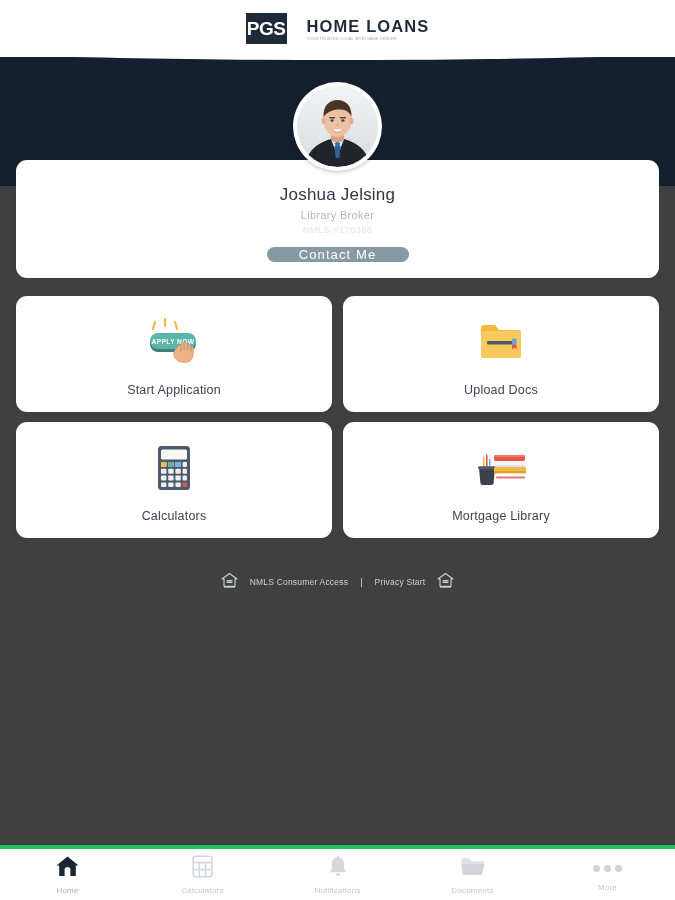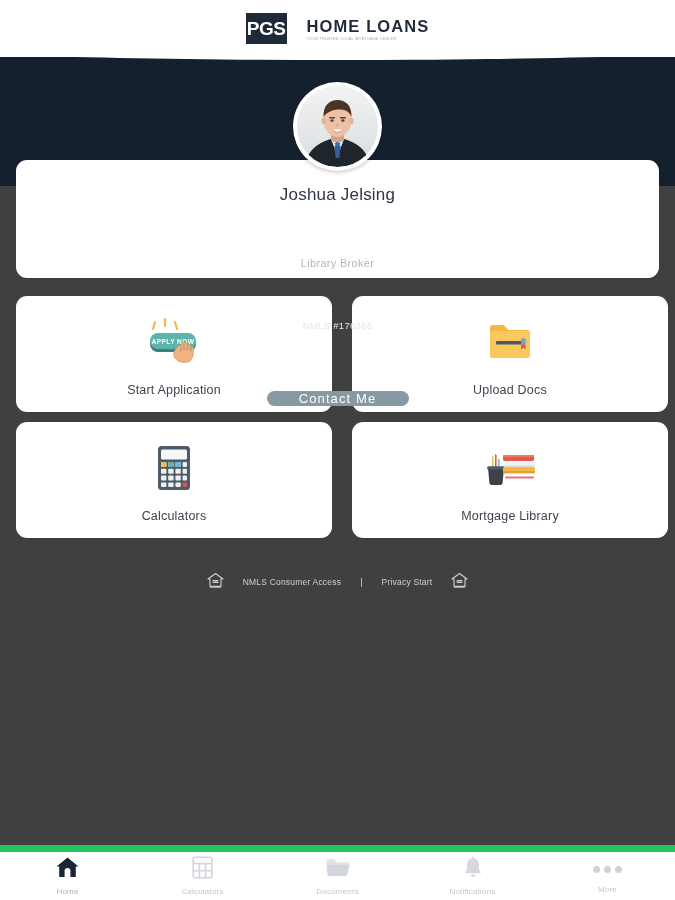--- a/index.html
+++ b/index.html
@@ -61,21 +61,21 @@
   .avatar-inner {
     width: 81px; height: 81px; border-radius: 50%; overflow: hidden;
     background: #e8eaec; position: relative;
   }
 
   
   .profile-card {
     position: absolute; top: 160px; left: 16px; width: 643px; height: 118px;
     background: #ffffff; border-radius: 11px; z-index: 3;
     box-shadow: 0 1px 3px rgba(20,30,45,0.07);
-    display: flex; flex-direction: column; align-items: center; gap: 48px;
+    display: flex; flex-direction: column; align-items: center;
   }
   .profile-name {
     margin-top: 25px; font-size: 17px; color: #2f3742; letter-spacing: 0.2px;
   }
   .profile-title {
     margin-top: 4px; font-size: 11px; color: #b0b7c1; letter-spacing: 0.3px;
   }
   .profile-nmls {
     margin-top: 3px; font-size: 9.5px; color: #e3e6ea; letter-spacing: 0.3px;
   }
@@ -83,53 +83,53 @@
     margin-top: 12px; width: 142px; height: 15px; border-radius: 13px;
     background: #879aa3; color: #ffffff; border: none;
     font-size: 13px; letter-spacing: 1.1px;
     font-family: "Liberation Sans", sans-serif; cursor: pointer;
     display: flex; align-items: center; justify-content: center;
   }
 
   
   .tiles {
     position: absolute; top: 296px; left: 16px; width: 643px;
-    display: grid; grid-template-columns: 316px 316px; gap: 10px 20px;
+    display: grid; grid-template-columns: 316px 316px; gap: 10px 11px;
     z-index: 2;
   }
   .tile {
     height: 116px; background: #ffffff; border-radius: 11px;
     box-shadow: 0 1px 3px rgba(20,30,45,0.07);
     display: flex; flex-direction: column; align-items: center;
     justify-content: flex-start; cursor: pointer; position: relative;
   }
   .tile-icon {
     margin-top: 22px; height: 48px; display: flex; align-items: center;
     justify-content: center;
   }
   .tile-label {
     position: absolute; bottom: 15px; left: 0; right: 0; text-align: center;
     font-size: 12.5px; color: #3d4450; letter-spacing: 0.2px;
   }
 
   
   .footer {
     position: absolute; top: 572px; left: 0; width: 675px;
-    display: flex; align-items: center; justify-content: center; gap: 19px;
+    display: flex; align-items: center; justify-content: center; gap: 12px;
     z-index: 2;
   }
   .footer a, .footer .sep {
     font-size: 8.5px; color: #ccd0d7; text-decoration: none; letter-spacing: 0.2px;
   }
   .footer .sep { color: #dfe2e7; }
 
   
   .bottomnav {
     position: absolute; bottom: 0; left: 0; width: 675px; height: 55px;
-    background: #ffffff; border-top: 7px solid #22c55e;
+    background: #ffffff; border-top: 4px solid #22c55e;
     display: flex; align-items: center; z-index: 6;
   }
   .nav-item {
     flex: 1; height: 100%; display: flex; flex-direction: column;
     align-items: center; justify-content: center; gap: 4px; cursor: pointer;
   }
   .nav-label { font-size: 8px; color: #c3c8cf; letter-spacing: 0.2px; }
   .nav-item.active .nav-label { color: #aab0b8; }
   .nav-dots { display: flex; gap: 4px; height: 22px; align-items: center; }
   .nav-dots i { width: 7px; height: 7px; border-radius: 50%; background: #cfd3d9; display: block; }
@@ -350,43 +350,43 @@
           <line x1="7.4" y1="7.6" x2="7.4" y2="21.8" stroke="#d2d6db" stroke-width="1.6"></line>
           <line x1="13.6" y1="7.6" x2="13.6" y2="21.8" stroke="#d2d6db" stroke-width="1.6"></line>
           <line x1="1.2" y1="14.7" x2="19.8" y2="14.7" stroke="#d2d6db" stroke-width="1.6"></line>
         </svg>
       </span>
       <span class="nav-label">Calculators</span>
     </div>
 
     <div class="nav-item">
       <span>
+        <svg width="22" height="23" viewBox="0 0 22 23">
+          <path d="M11 2.2 C14.6 2.2 17 4.8 17 8.4 L17 13.2 L19 17.2 L3 17.2 L5 13.2 L5 8.4
+                   C5 4.8 7.4 2.2 11 2.2 Z" fill="#d5d9de"></path>
+          <rect x="10" y="0.4" width="2" height="2.6" rx="1" fill="#d5d9de"></rect>
+          <path d="M8.6 18.6 L13.4 18.6 C13.4 20 12.3 21 11 21 C9.7 21 8.6 20 8.6 18.6 Z" fill="#d5d9de"></path>
+        </svg>
+      </span>
+      <span class="nav-label">Notifications</span>
+    </div>
+
+    <div class="nav-item">
+      <span>
         <svg width="26" height="23" viewBox="0 0 26 23">
           <path d="M1.5 5 C1.5 4 2.3 3.2 3.3 3.2 L9.2 3.2 L11.6 6.2 L22.7 6.2
                    C23.7 6.2 24.5 7 24.5 8 L24.5 9 L1.5 9 Z" fill="#dfe2e6"></path>
           <path d="M1.5 9 L24.5 9 L22.3 18.6 C22.1 19.5 21.3 20.1 20.4 20.1 L4.3 20.1
                    C3.3 20.1 2.5 19.4 2.4 18.5 Z" fill="#d2d6dc"></path>
         </svg>
       </span>
       <span class="nav-label">Documents</span>
     </div>
 
     <div class="nav-item">
-      <span>
-        <svg width="22" height="23" viewBox="0 0 22 23">
-          <path d="M11 2.2 C14.6 2.2 17 4.8 17 8.4 L17 13.2 L19 17.2 L3 17.2 L5 13.2 L5 8.4
-                   C5 4.8 7.4 2.2 11 2.2 Z" fill="#d5d9de"></path>
-          <rect x="10" y="0.4" width="2" height="2.6" rx="1" fill="#d5d9de"></rect>
-          <path d="M8.6 18.6 L13.4 18.6 C13.4 20 12.3 21 11 21 C9.7 21 8.6 20 8.6 18.6 Z" fill="#d5d9de"></path>
-        </svg>
-      </span>
-      <span class="nav-label">Notifications</span>
-    </div>
-
-    <div class="nav-item">
       <span class="nav-dots">
         <i></i>
           <i></i>
           <i></i>
       </span>
       <span class="nav-label">More</span>
     </div>
 
   </div>
 

